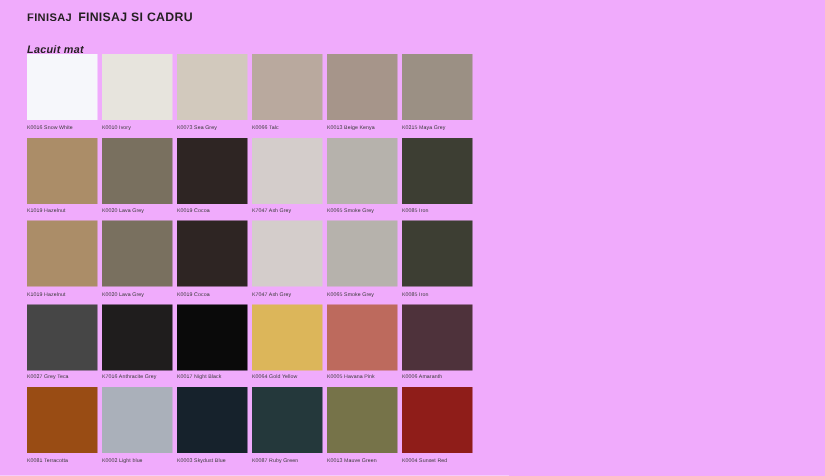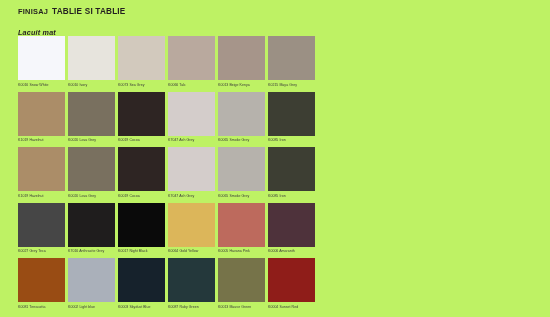--- a/index.html
+++ b/index.html
@@ -13,21 +13,21 @@
     overflow: hidden;
     font-family: "Liberation Sans", sans-serif;
     color: #231f20;
     position: relative;
   }
   #sheet {
     position: absolute;
     left: 0; top: 0;
     width: 550px;
     height: 317px;
-    background: #bef264;
+    background: #f0abfc;
   }
   
   .header {
     position: absolute;
     left: 18px;
     top: 7px;
     display: flex;
     align-items: baseline;
     gap: 4px;
     white-space: nowrap;
@@ -84,21 +84,21 @@
   .label .code { }
   .label .nm { }
 </style>
 </head>
 <body>
 
 <div id="sheet">
 
   <div class="header">
     <span class="title-a">FINISAJ</span>
-    <span class="title-b">TABLIE SI TABLIE</span>
+    <span class="title-b">FINISAJ SI CADRU</span>
   </div>
 
   <div class="subtitle">Lacuit mat</div>
 
   <div id="grid">
       <div class="row">
         <div class="cell">
           <div class="swatch" style="background: rgb(246, 247, 251);"></div>
           <div class="label"><span class="code">K0016</span><span class="nm"> Snow White</span></div>
         </div>

